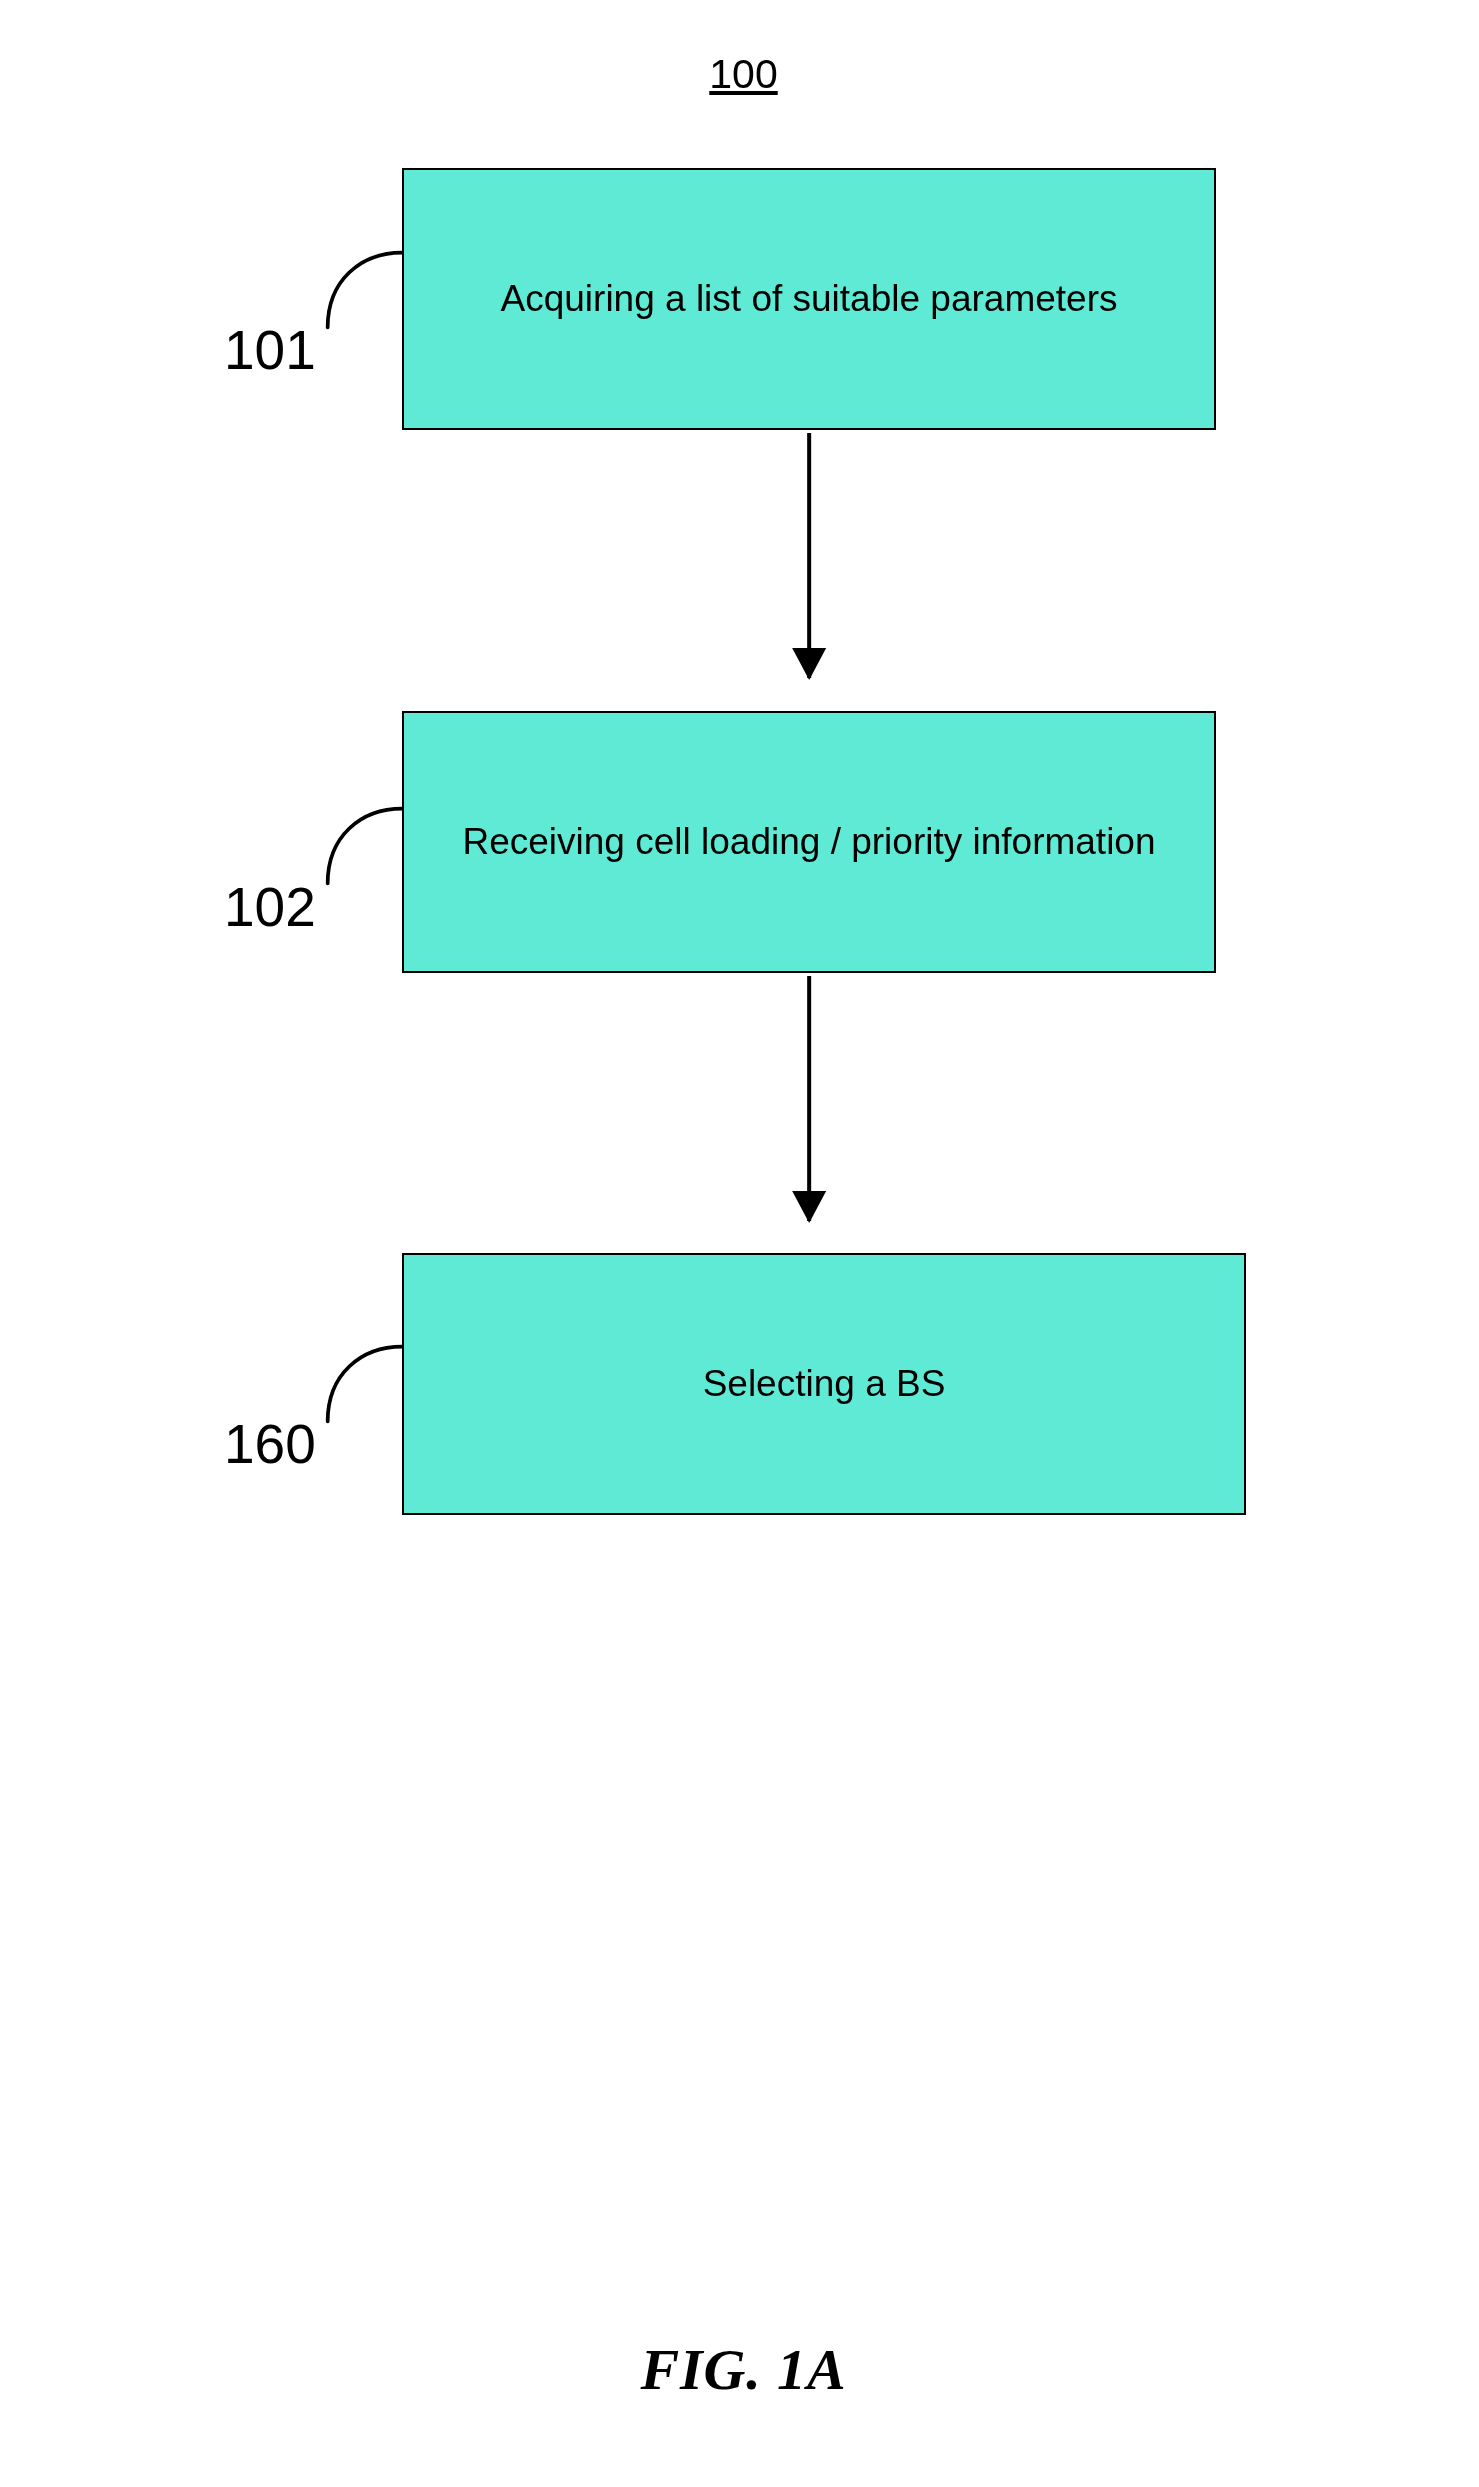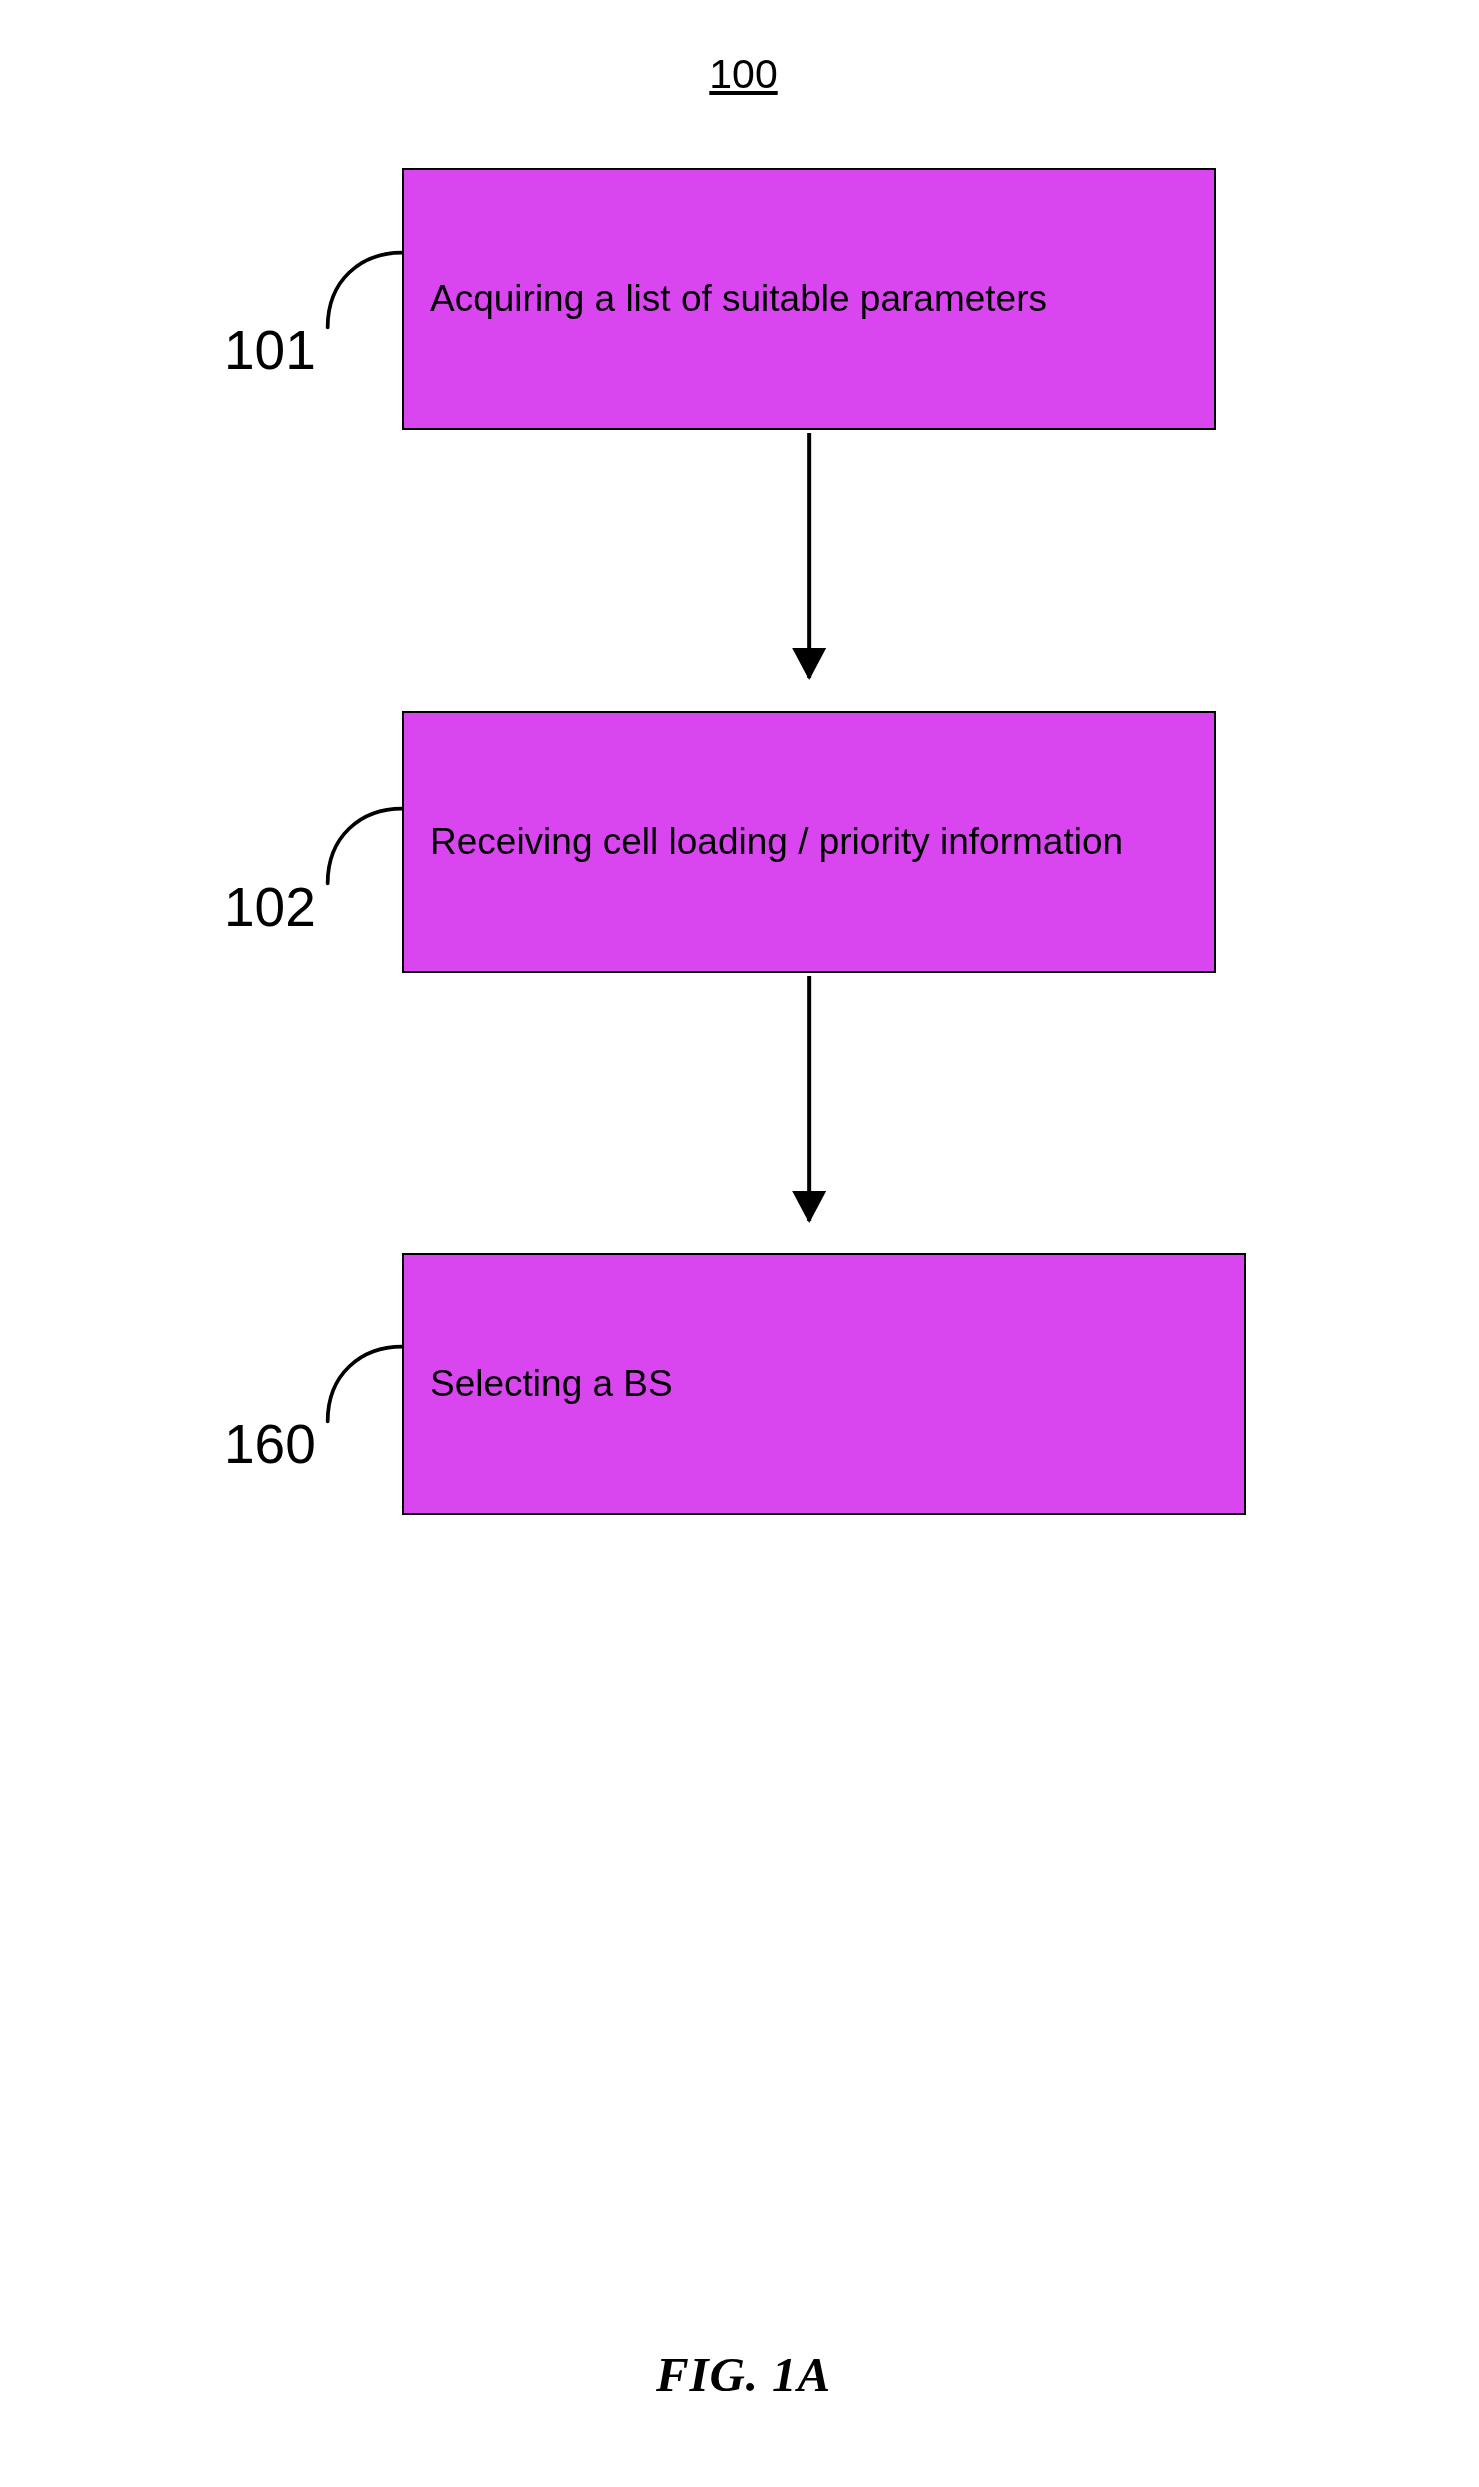--- a/index.html
+++ b/index.html
@@ -20,23 +20,24 @@
     left: 50%;
     top: 51px;
     transform: translateX(-50%);
     font-size: 41px;
     font-weight: 400;
     text-decoration: underline;
   }
   .box {
     position: absolute;
     border: 2.8px solid #000;
-    background: #d946ef;
+    background: #5eead4;
     display: flex;
     align-items: center;
+    justify-content: center;
     text-align: center;
     font-size: 37px;
     line-height: 1.25;
     padding: 0 26px;
     box-sizing: border-box;
   }
   .box1 { left: 402px; top: 168px;  width: 814px; height: 262px; }
   .box2 { left: 402px; top: 711px;  width: 814px; height: 262px; }
   .box3 { left: 402px; top: 1253px; width: 844px; height: 262px; }
 
@@ -81,21 +82,21 @@
   .arrow2 { top: 976px; height: 245px; left: 809px; }
 
   .fig-caption {
     position: absolute;
     left: 50%;
     bottom: 84px;
     transform: translateX(-50%);
     font-family: "Times New Roman", Times, serif;
     font-style: italic;
     font-weight: bold;
-    font-size: 49px;
+    font-size: 58px;
     letter-spacing: 0.9px;
   }
 </style>
 </head>
 <body>
 
 <div class="page">
 
   <div class="title-100">100</div>
 

